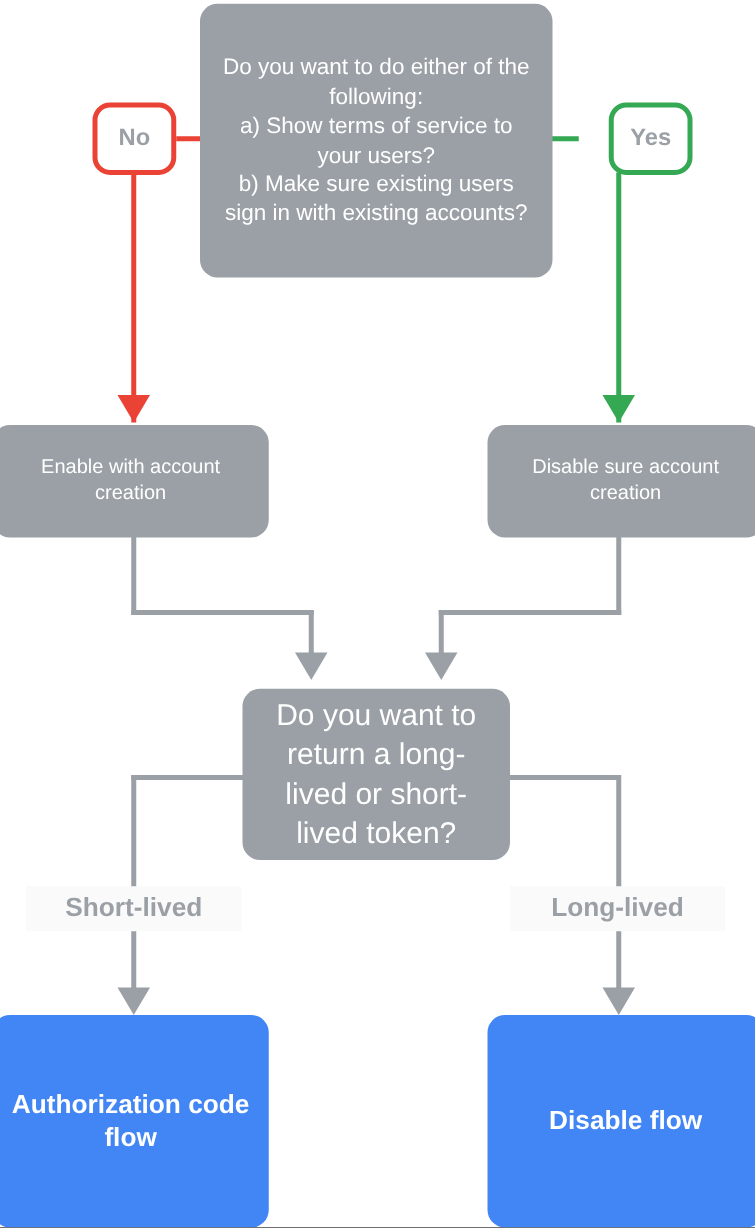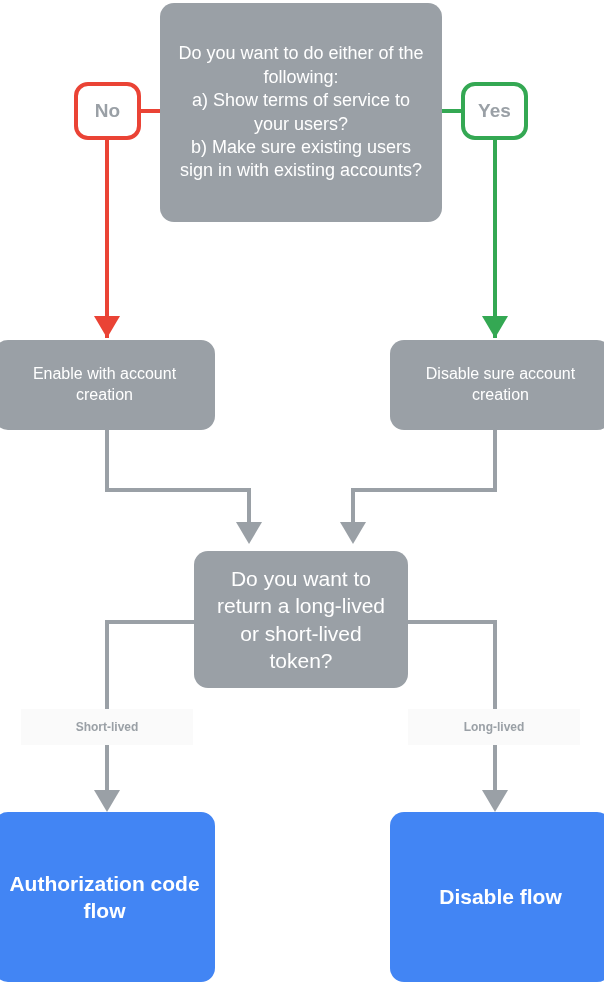--- a/index.html
+++ b/index.html
@@ -45,21 +45,21 @@
     width: 282px;
     height: 219px;
     font-size: 18px;
     padding: 0 14px;
   }
   #decision-2 {
     left: 194px;
     top: 551px;
     width: 214px;
     height: 137px;
-    font-size: 21px;
+    font-size: 24px;
     padding: 0 12px;
   }
 
   
   #action-enable {
     left: -6px;
     top: 340px;
     width: 221px;
     height: 90px;
     font-size: 16px;
@@ -106,37 +106,37 @@
   }
   #badge-no {
     left: 74px;
     top: 82px;
     width: 67px;
     height: 58px;
     border: 4px solid #ea4335;
     text-align: right;
   }
   #badge-yes {
-    left: 461px;
+    left: 487px;
     top: 82px;
     width: 67px;
     height: 58px;
     border: 4px solid #34a853;
   }
 
   
   .chip {
     position: absolute;
     box-sizing: border-box;
     display: flex;
     align-items: center;
     justify-content: center;
     background: #fafafa;
     color: #9aa0a6;
-    font-size: 12px;
+    font-size: 21px;
     font-weight: bold;
     z-index: 6;
   }
   #chip-short {
     left: 21px;
     top: 709px;
     width: 172px;
     height: 36px;
   }
   #chip-long {

